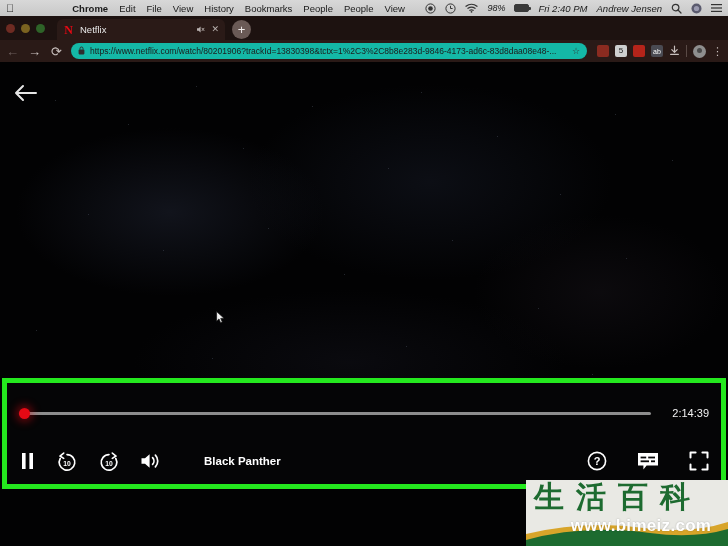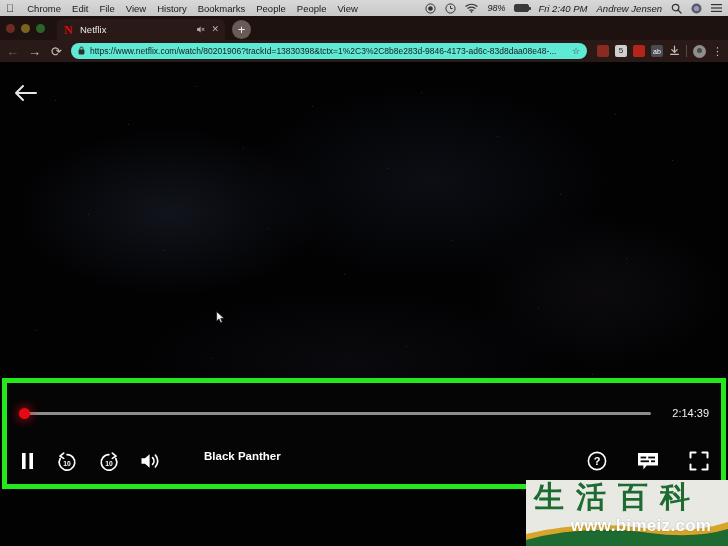--- a/index.html
+++ b/index.html
@@ -16,21 +16,21 @@
     height: 16px; width: 100%;
     background: linear-gradient(to bottom, #d8d8d8, #c8c8c8);
     display: flex; align-items: center;
     padding: 0 6px;
     font-size: 9.5px; color: #1a1a1a;
     position: relative; z-index: 50;
   }
   .menubar-left { display: flex; align-items: center; gap: 11px; }
   .apple-logo { font-size: 11px; line-height: 1; margin-right: 2px; }
   .menu-item { white-space: nowrap; }
-  .menu-item.bold { font-weight: normal; }
+  .menu-item.bold { font-weight: bold; margin-left: 45px; }
   .menubar-right {
     margin-left: auto;
     display: flex; align-items: center; gap: 9px;
     font-size: 9.5px;
     font-style: italic;
   }
   .mb-icon { display: inline-flex; align-items: center; line-height: 1; }
   .batt-pct { font-size: 9px; }
   .batt-box {
     display: inline-block; width: 15px; height: 8px;
@@ -96,21 +96,21 @@
     padding: 0 5px; gap: 7px;
   }
   .nav-btn {
     color: #c9c0be; font-size: 13px; line-height: 1;
     display: flex; align-items: center; justify-content: center;
     width: 15px;
   }
   .nav-btn.dim { color: #6d5f5c; }
   .omnibox {
     flex: 1; height: 16px;
-    background: #5eead4; border-radius: 8px;
+    background: #14b8a6; border-radius: 8px;
     display: flex; align-items: center;
     padding: 0 7px; gap: 5px;
     overflow: hidden;
   }
   .lock-icon { font-size: 8px; color: #2e2e2e; line-height: 1; }
   .url-text {
     font-size: 8.5px; color: #1c1c1c;
     white-space: nowrap; overflow: hidden;
     flex: 1;
   }
@@ -201,21 +201,21 @@
   }
   .time-left {
     font-size: 11px; color: #f2f2f2;
     white-space: nowrap; min-width: 48px; text-align: right;
   }
 
   .buttons-row {
     position: absolute; left: 12px; right: 12px; bottom: 12px;
     display: flex; align-items: center;
   }
-  .btn-group-left { display: flex; gap: 20px; }
+  .btn-group-left { display: flex; align-items: center; gap: 20px; }
   .btn-group-right { display: flex; align-items: center; gap: 30px; margin-left: auto; }
   .ctrl-btn {
     display: flex; align-items: center; justify-content: center;
     color: #fff;
   }
   .video-title {
     font-size: 11.5px; color: #fff; font-weight: bold;
     margin-left: 22px; white-space: nowrap;
   }
 

